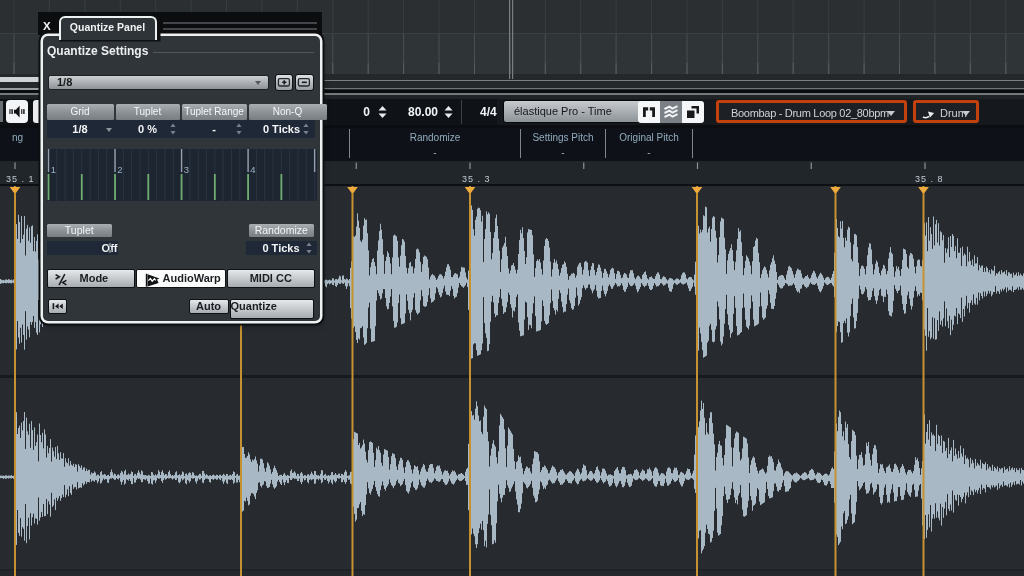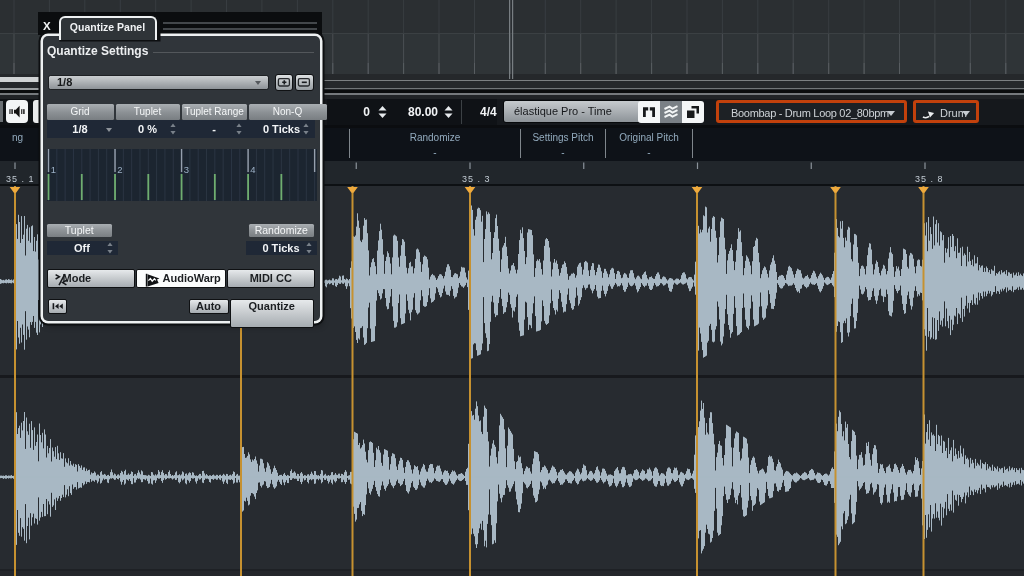--- a/index.html
+++ b/index.html
@@ -189,50 +189,50 @@
       <path d="M1.50 0V23M68.03 0V23M134.57 0V23M201.10 0V23M267.63 0V23" stroke="#96a0ae" stroke-width="1.4" fill="none"></path>
       <path d="M1.50 25V51M34.77 25V51M68.03 25V51M101.30 25V51M134.56 25V51M167.83 25V51M201.10 25V51M234.36 25V51" stroke="#6fae70" stroke-width="1.8" fill="none"></path>
       <text x="3.7" y="24" fill="#9cb0c6" font-size="9.5" font-family="Liberation Sans">1</text>
       <text x="70.2" y="24" fill="#9cb0c6" font-size="9.5" font-family="Liberation Sans">2</text>
       <text x="136.8" y="24" fill="#9cb0c6" font-size="9.5" font-family="Liberation Sans">3</text>
       <text x="203.3" y="24" fill="#9cb0c6" font-size="9.5" font-family="Liberation Sans">4</text>
   </svg>
 
   <div class="abs gbtn" style="left:4.5px;top:187.5px;width:64.5px">Tuplet</div>
   <div class="abs gbtn" style="left:206.5px;top:187.5px;width:64.5px">Randomize</div>
-  <div class="abs" style="left:4px;top:204.5px;width:71px;height:14.5px;background:#1f2836;color:#f2f4f6;font-size:11px;font-weight:bold;line-height:14.5px;text-align:center">Off</div>
+  <div class="abs" style="left:4px;top:204.5px;width:71px;height:14.5px;background:#1f2836;color:#f2f4f6;font-size:11px;font-weight:bold;line-height:14.5px;text-align:right">Off</div>
   <svg class="abs spn2" style="left:64.5px">
       <path d="M3 0.5L5.6 4H0.4Z M3 11.5L0.4 8H5.6Z" fill="#79818a"></path>
     </svg>
   <div class="abs" style="left:203px;top:204.5px;width:71px;height:14.5px;background:#1f2836;color:#f2f4f6;font-size:11px;font-weight:bold;line-height:14.5px;text-align:center">0 Ticks</div>
   <svg class="abs spn2" style="left:263.5px">
       <path d="M3 0.5L5.6 4H0.4Z M3 11.5L0.4 8H5.6Z" fill="#79818a"></path>
     </svg>
 
   <div class="abs lbtn" style="left:4px;top:233px;width:88px;height:18.5px">
     <svg width="16" height="17" viewBox="0 0 16 17" style="position:absolute;left:5px;top:1px">
       <path d="M11.8 3.2L6 14.2" stroke="#17191c" stroke-width="1.5" fill="none"></path>
       <path d="M2.6 3.6L6.4 5.8L2.6 8" stroke="#17191c" stroke-width="1.5" fill="none"></path>
       <path d="M13.4 9.4L9.6 11.6L13.4 13.8" stroke="#17191c" stroke-width="1.5" fill="none"></path>
     </svg>
-    <span style="margin-left:15px">Mode</span>
+    <span style="margin-left:32px">Mode</span>
   </div>
   <div class="abs lbtn" style="left:93px;top:233px;width:90.5px;height:18.5px;background:#fbfdfd">
     <svg width="16" height="16" viewBox="0 0 16 16" style="position:absolute;left:8px;top:1.5px">
       <path d="M1.6 1.8V14.6" stroke="#101214" stroke-width="1.6"></path>
       <path d="M2.6 2.2L14.4 6.6L12 7.6L13.6 11L2.6 14.4Z" fill="#101214"></path>
       <path d="M3.4 8.6L5.4 6.6L7.2 9.2L9.4 6.8L10.8 8.4" stroke="#fbfdfd" stroke-width="1.3" fill="none"></path>
     </svg>
     <span style="margin-left:26px">AudioWarp</span>
   </div>
   <div class="abs lbtn" style="left:184.5px;top:233px;width:87.5px;height:18.5px;text-align:center">MIDI CC</div>
 
   <div class="abs lbtn" style="left:5px;top:263px;width:19px;height:14.5px">
     <svg width="17" height="12.5" viewBox="0 0 17 12.5">
         <path d="M4.4 3.2V9.2" stroke="#17191c" stroke-width="1.6"></path>
         <path d="M9.6 3.4L6 6.2L9.6 9Z M13.8 3.4L10.2 6.2L13.8 9Z" fill="#17191c"></path>
       </svg>
   </div>
   <div class="abs lbtn" style="left:146px;top:263px;width:40px;height:14.5px;text-align:center;line-height:13px">Auto</div>
-  <div class="abs lbtn" style="left:187px;top:263px;width:84.5px;height:29px;text-align:center;line-height:13px">Quantize</div>
+  <div class="abs lbtn" style="left:187px;top:263px;width:84.5px;height:20px;text-align:left;line-height:13px">Quantize</div>
 </div>
 
 <div class="abs" style="left:58.5px;top:15.5px;width:98px;height:24px;background:#2f3438;border:2.5px solid #eef1f2;border-bottom:none;border-radius:6px 6px 0 0;z-index:22;color:#f0f2f4;font-size:10.5px;font-weight:bold;text-align:center;line-height:19.5px;box-shadow:2px 0 0 1.5px #0d0f11">Quantize Panel</div>
 
 </body></html>

